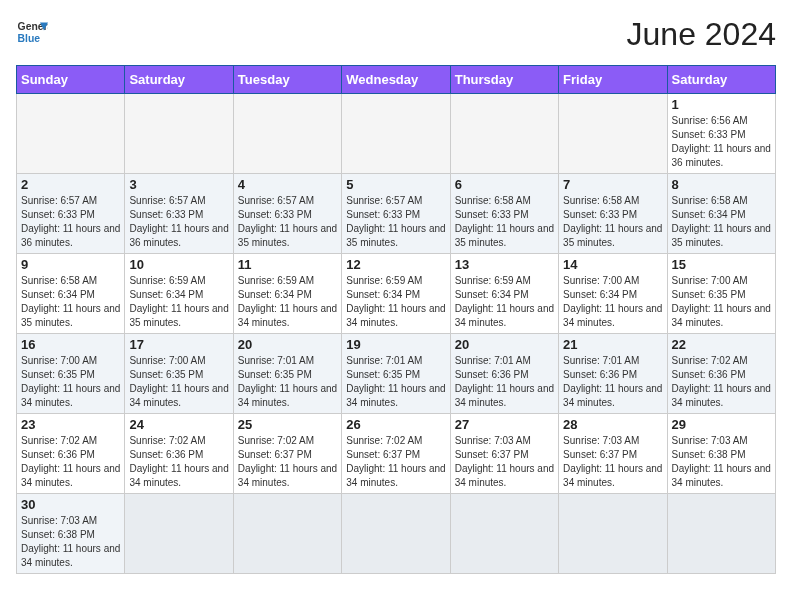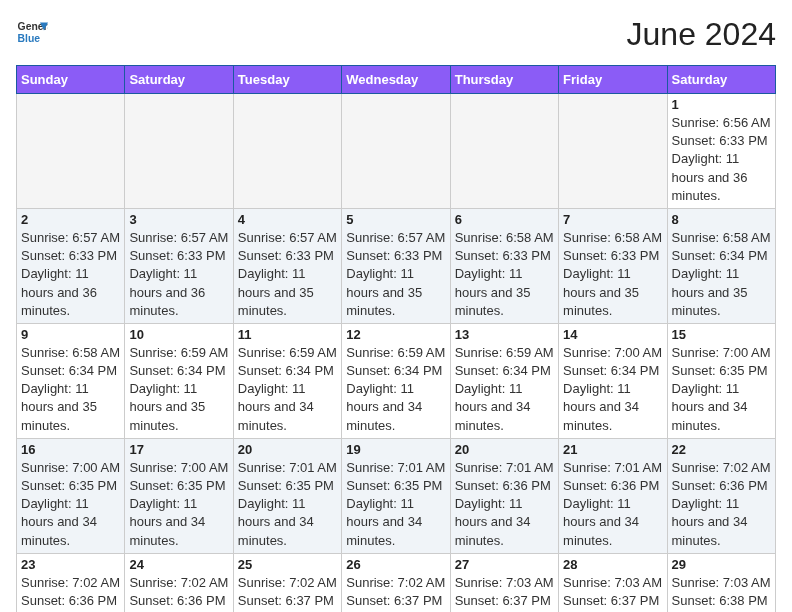--- a/index.html
+++ b/index.html
@@ -64,21 +64,21 @@
     }
     .day-number {
       font-size: 13px;
       font-weight: bold;
       color: #222;
       display: block;
       margin-bottom: 2px;
     }
     .day-info {
       color: #333;
-      font-size: 13px;
+      font-size: 10px;
       line-height: 1.4;
     }
     .row-alt td {
       background: #f0f4f8;
     }
     .row-alt td.empty {
       background: #e8ecf0;
     }
   </style>
 </head>

